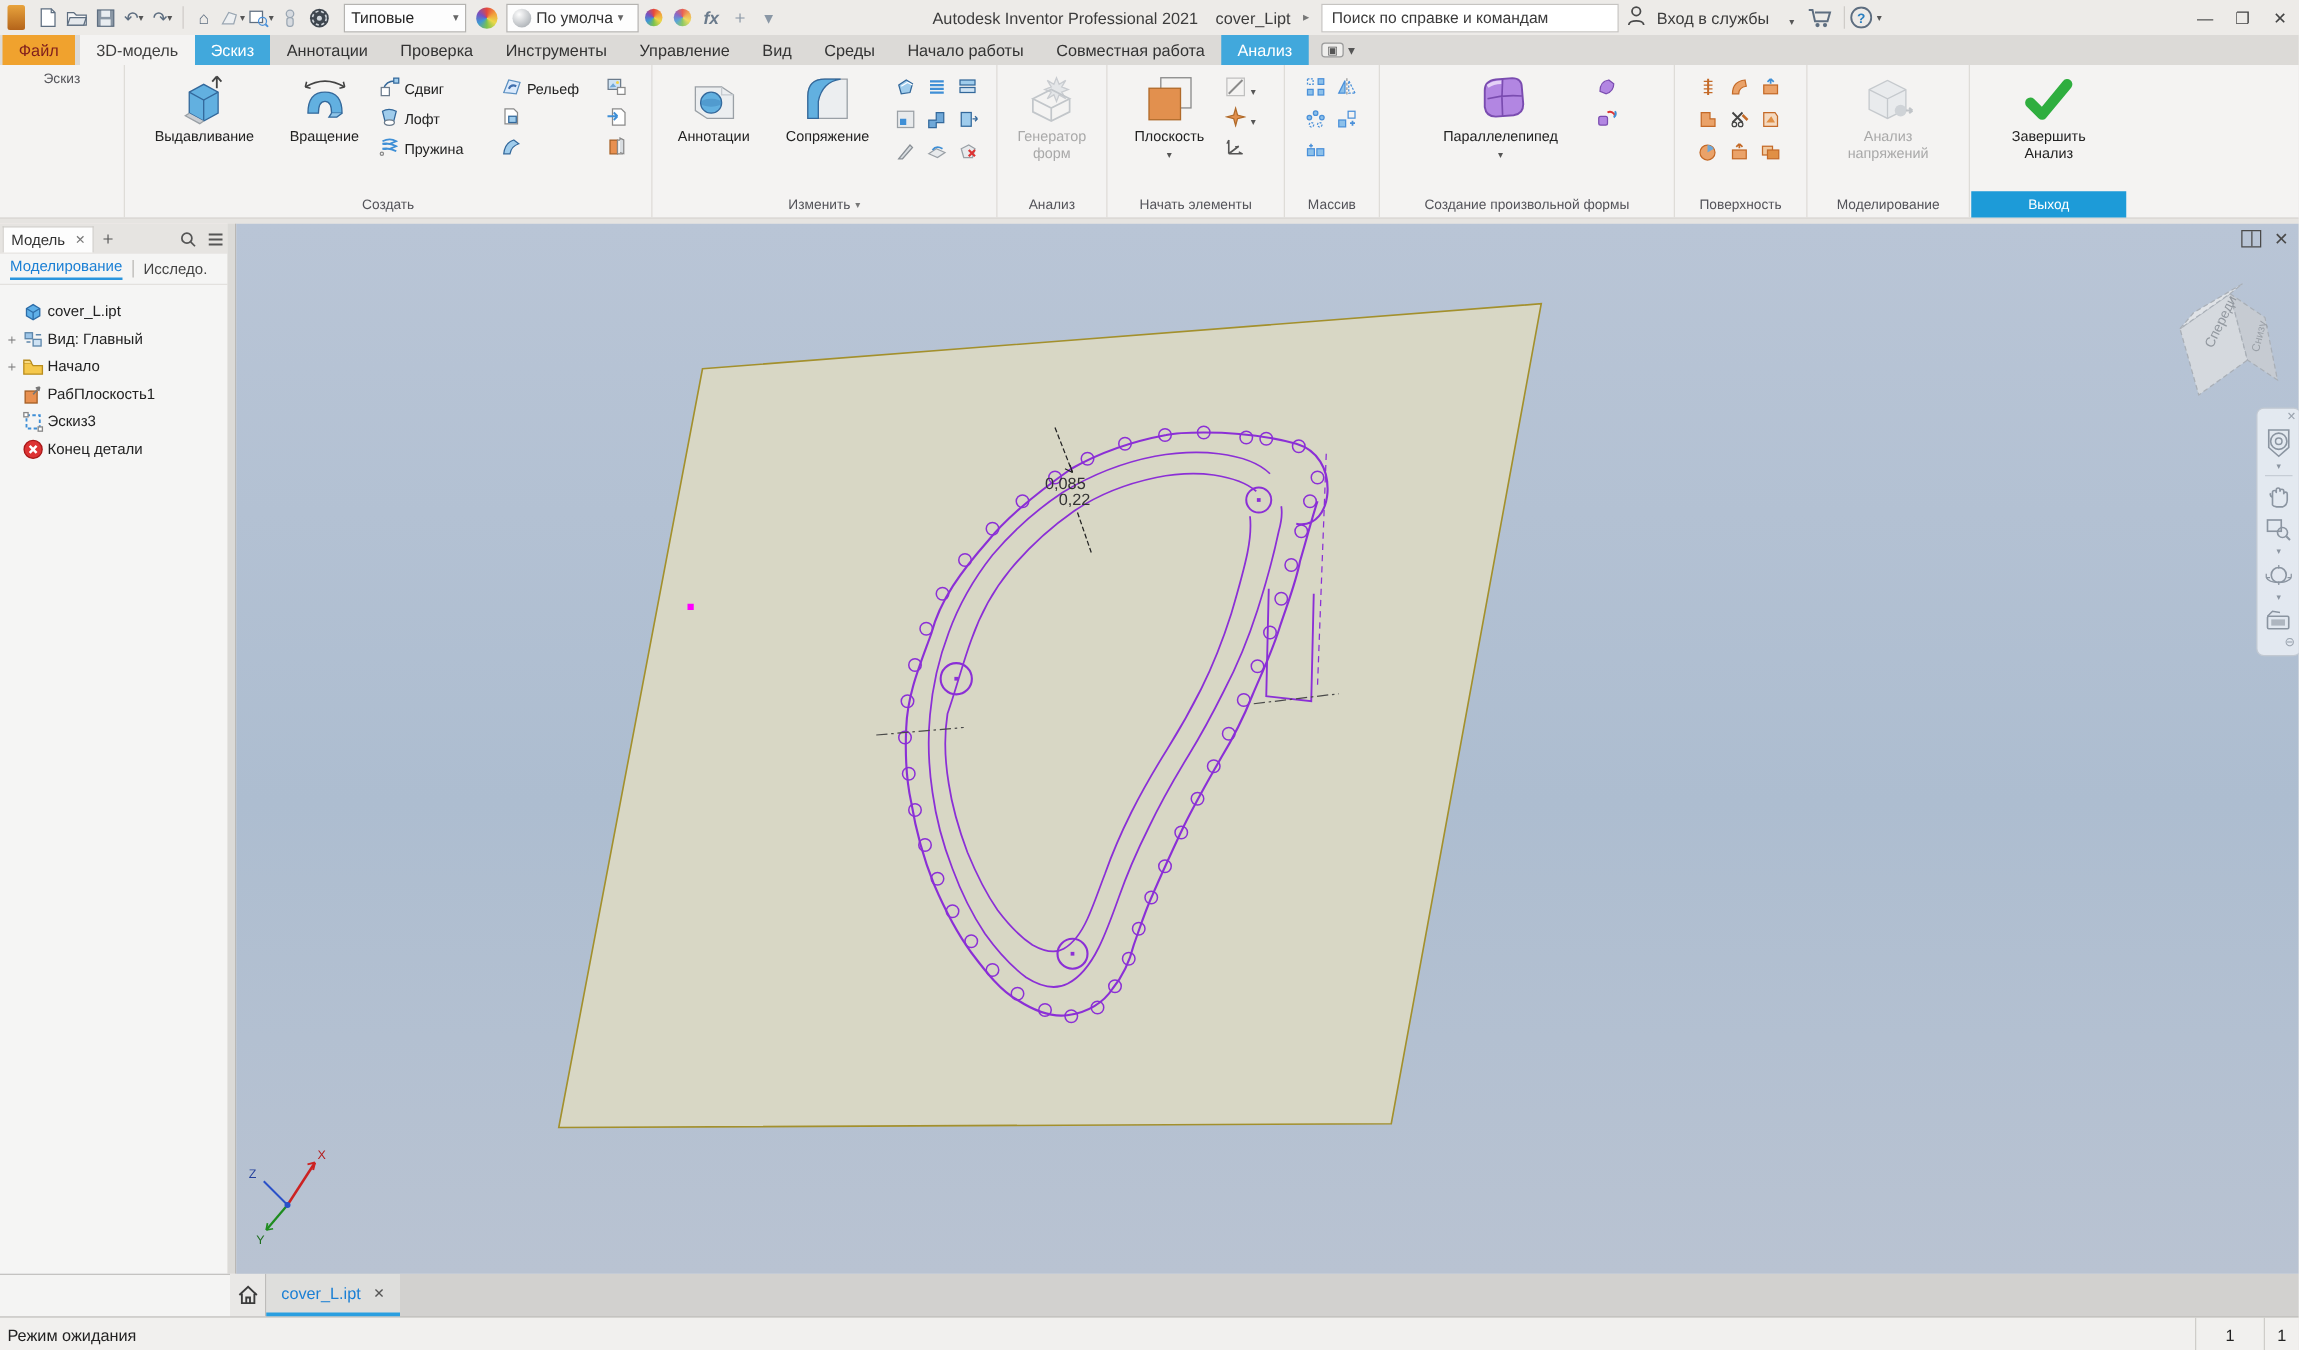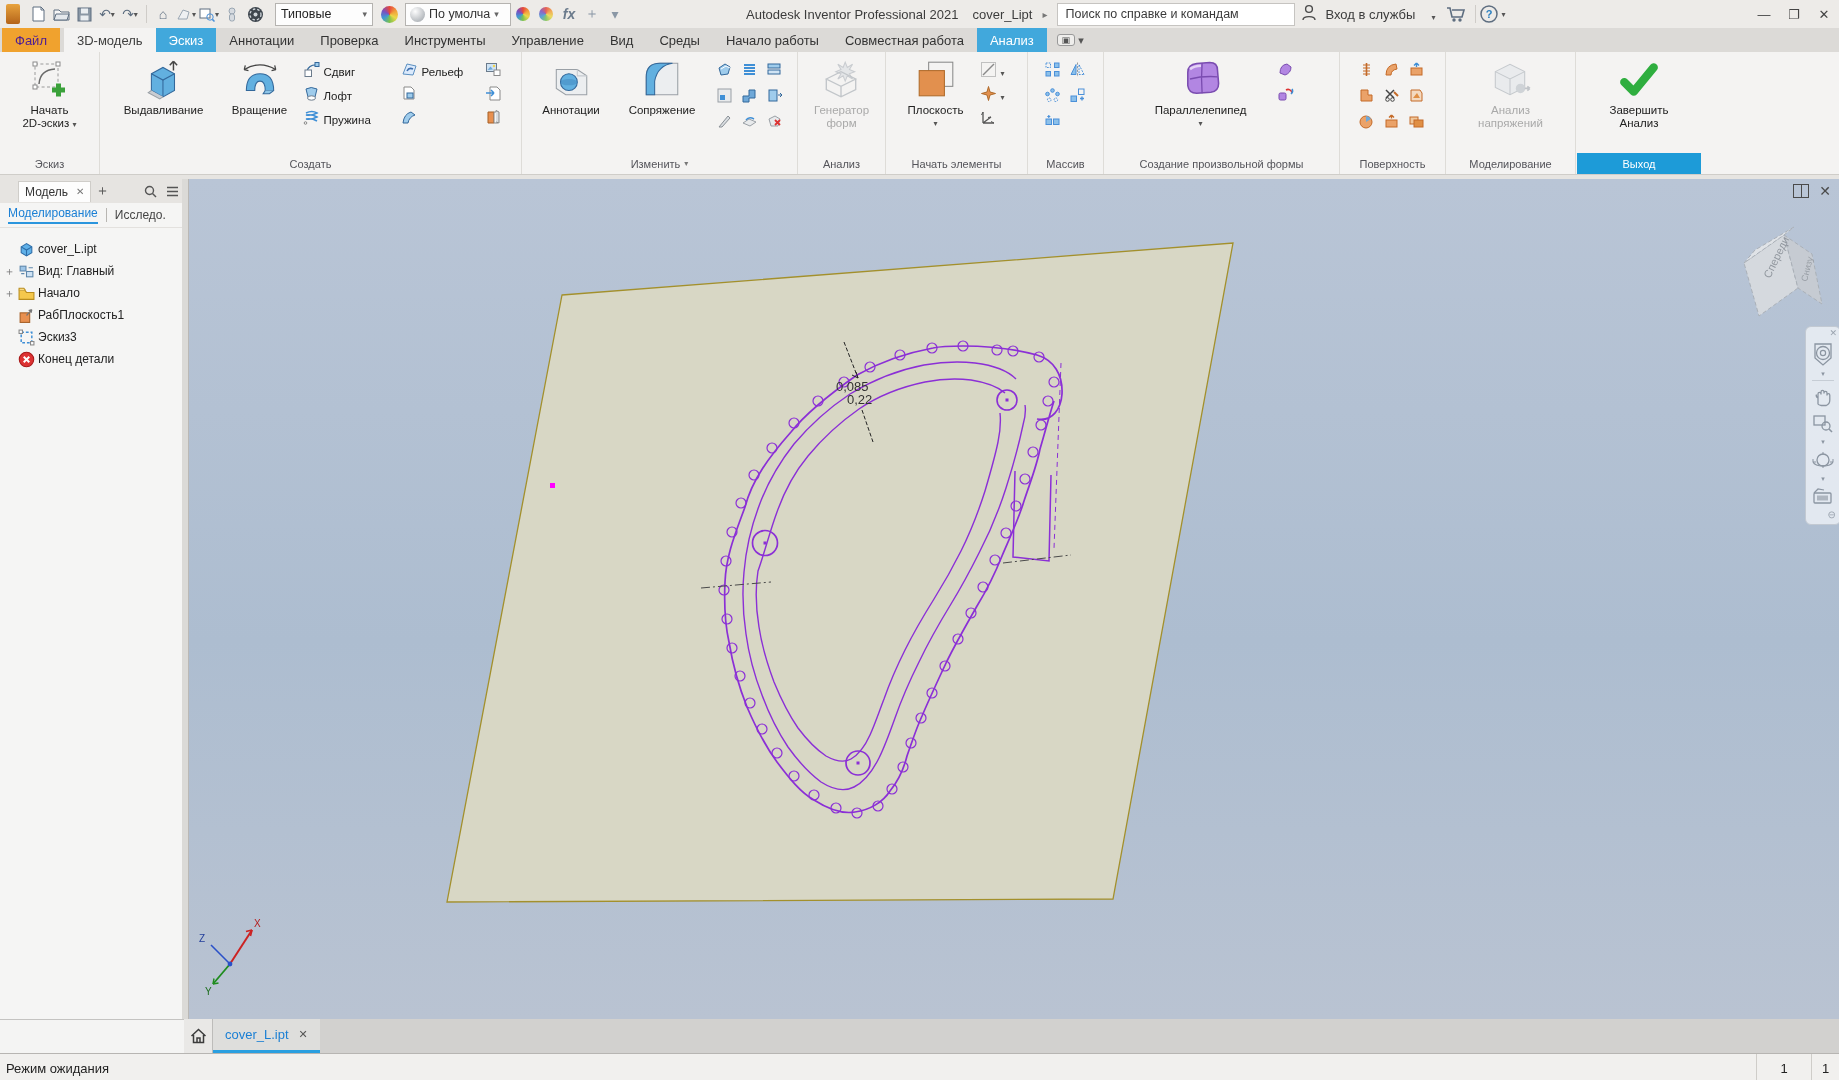--- a/index.html
+++ b/index.html
@@ -23,21 +23,21 @@
   .searchbox{width:226px;height:21px;background:#fff;border:1px solid #c6c4c1;display:flex;align-items:center;padding:0 5px;}
   .searchbox input{border:none;outline:none;width:100%;font-size:12.5px;font-family:"Liberation Sans",sans-serif;background:transparent;color:#333;}
   .searchbox input::placeholder{color:#3a3a3a;opacity:1;}
   .person{margin:0 8px 0 6px;}
   .signin{display:flex;align-items:flex-end;gap:16px;color:#3c3c3c;}
   .winbtns{margin-left:auto;display:flex;align-items:center;}
   .winbtn{width:30px;height:24px;display:flex;align-items:center;justify-content:center;color:#444;font-size:13px;}
   
   .tabbar{height:24px;background:#dcdad7;display:flex;align-items:stretch;padding-left:2px;}
   .tab{display:flex;align-items:center;padding:0 13px;font-size:13px;color:#333;white-space:nowrap;}
-  .tab.file{background:#f0a22e;color:#4c1d95;margin-right:4px;}
+  .tab.file{background:#f0a22e;color:#7f1d1d;margin-right:4px;}
   .tab.active{background:#f4f3f2;color:#404040;}
   .tab.context{background:#41a8dc;color:#fff;}
   .tabcaret{display:flex;align-items:center;gap:3px;margin-left:10px;color:#555;font-size:11px;}
   .tabcaret .pill{border:1px solid #999;border-radius:3px;padding:0 4px;font-size:9px;background:#efeeec;}
   
   .ribbon{height:122px;background:#f4f3f2;display:flex;border-bottom:1px solid #cfcdc9;}
   .rgroup{display:flex;flex-direction:column;border-right:1px solid #dedcd8;box-sizing:border-box;flex:none;}
   .rcontent{height:100px;display:flex;align-items:flex-start;justify-content:center;padding-top:3px;gap:2px;}
   .rlabel{height:21px;font-size:11px;color:#54545a;display:flex;align-items:center;justify-content:center;gap:4px;}
   .rlabel .car{font-size:8px;color:#777;}
@@ -48,21 +48,21 @@
   .scol{display:flex;flex-direction:column;justify-content:flex-start;gap:5px;padding-top:4px;}
   .srow{display:flex;align-items:flex-end;gap:4px;height:19px;font-size:11.5px;color:#222;white-space:nowrap;}
   .sgrid{display:grid;grid-template-columns:repeat(3,19px);grid-auto-rows:19px;gap:7px 6px;padding:6px 6px 0 6px;}
   .sgrid2{display:grid;grid-template-columns:repeat(2,19px);grid-auto-rows:19px;gap:7px 6px;padding:6px 4px 0 4px;}
   .si{width:17px;height:17px;display:flex;align-items:center;justify-content:center;}
   .caret-d{font-size:8px;color:#555;}
   
   .mainstrip{height:4px;background:#e6e4e1;}
   .main{display:flex;height:840px;}
   .browser{width:182px;background:#f5f5f4;display:flex;flex-direction:column;font-size:12px;flex:none;}
-  .bheader{height:24px;background:#e6e4e1;display:flex;align-items:center;padding-left:18px;gap:2px;}
+  .bheader{height:24px;background:#e6e4e1;display:flex;align-items:center;padding-left:2px;gap:2px;}
   .btab{background:#fdfdfd;border:1px solid #cfcdc9;border-bottom:none;height:20px;display:flex;align-items:center;padding:0 6px;gap:8px;color:#333;}
   .btab .x{color:#777;font-size:10px;}
   .bplus{width:18px;text-align:center;color:#555;font-size:14px;}
   .bhspace{flex:1;}
   .bico{width:20px;display:flex;align-items:center;justify-content:center;color:#555;}
   .bsubtabs{height:24px;display:flex;align-items:center;padding-left:8px;gap:8px;border-bottom:1px solid #e3e1de;}
   .bsub{color:#1a7fd4;border-bottom:2px solid #2a95dd;padding-bottom:2px;}
   .bsub2{color:#444;white-space:nowrap;overflow:hidden;}
   .bsubdiv{width:1px;height:14px;background:#b8b6b2;}
   .tree{padding-top:10px;}
@@ -229,36 +229,20 @@
     <div class="tab context">Анализ</div>
     <div class="tabcaret" id="tabcaret">
     <span class="pill">▣</span>
       <span>▾</span>
   </div>
 </div>
 
 <div class="ribbon">
 
   <div class="rgroup" style="width:100px">
-    <div class="rcontent">
-      <div class="bigbtn">
-        <div class="bicon">
-          <svg viewBox="0 0 40 40" width="40" height="40">
-              <rect x="6" y="5" width="23" height="23" fill="none" stroke="#9a9a9a" stroke-dasharray="3,2.4"></rect>
-              <rect x="4" y="3" width="4" height="4" fill="#fff" stroke="#8a8a8a"></rect>
-              <rect x="27" y="3" width="4" height="4" fill="#fff" stroke="#8a8a8a"></rect>
-              <rect x="4" y="26" width="4" height="4" fill="#fff" stroke="#8a8a8a"></rect>
-              <path d="M10,25 Q11,11 26,10" fill="none" stroke="#6a6a6a" stroke-width="1.5"></path>
-              <path d="M23,31 h13 M29.5,24.5 v13" stroke="#3aa13a" stroke-width="5"></path>
-            </svg>
-        </div>
-        <span>Начать</span>
-        <span><span>2D-эскиз</span> <span class="caret-d">▾</span></span>
-      </div>
-    </div>
     <div class="rlabel">
         <span>Эскиз</span>
       </div>
   </div>
 
   <div class="rgroup" style="width:422px">
     <div class="rcontent">
       <div class="bigbtn" style="width:100px">
         <div class="bicon">
           <svg viewBox="0 0 40 40" width="42" height="44">

